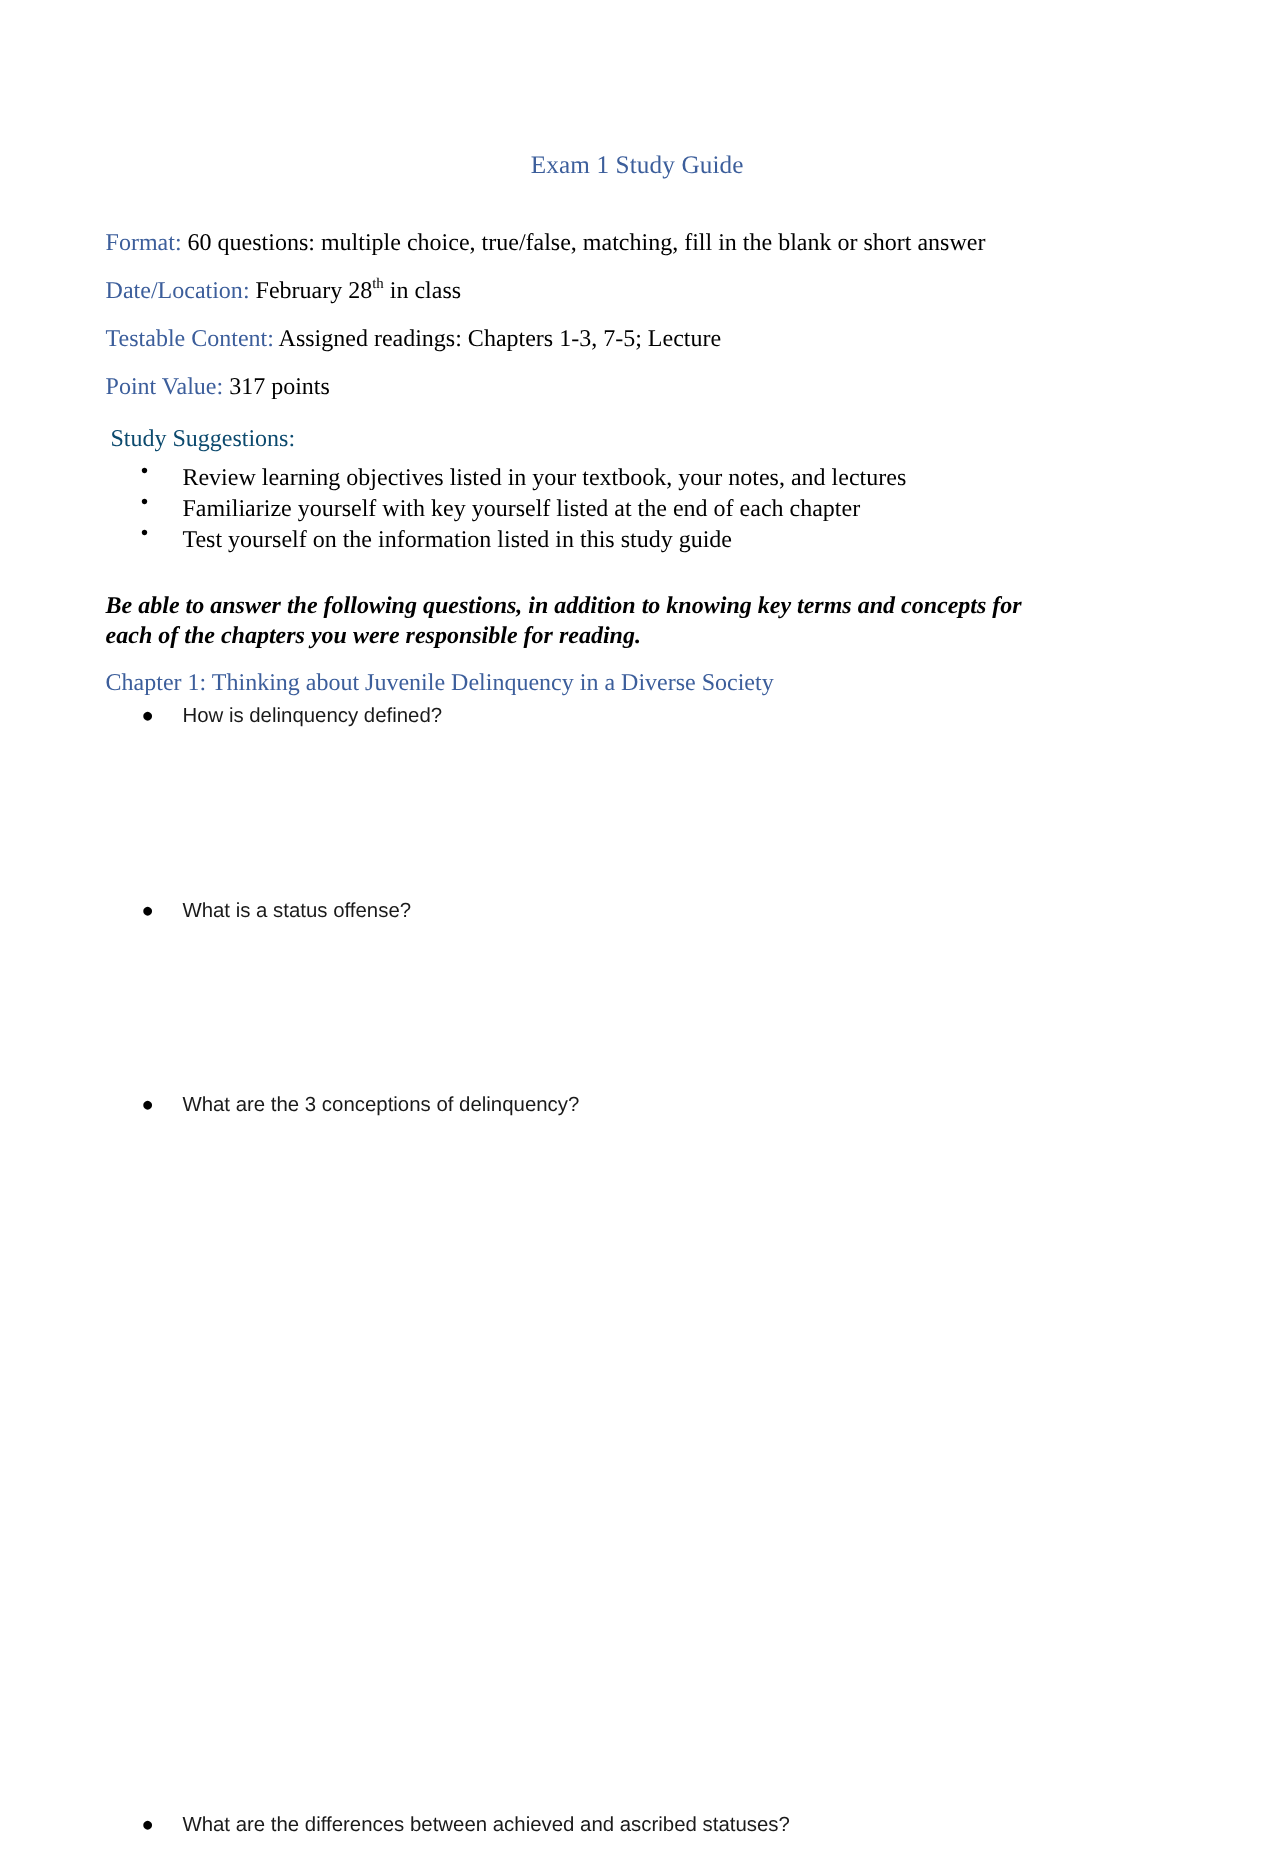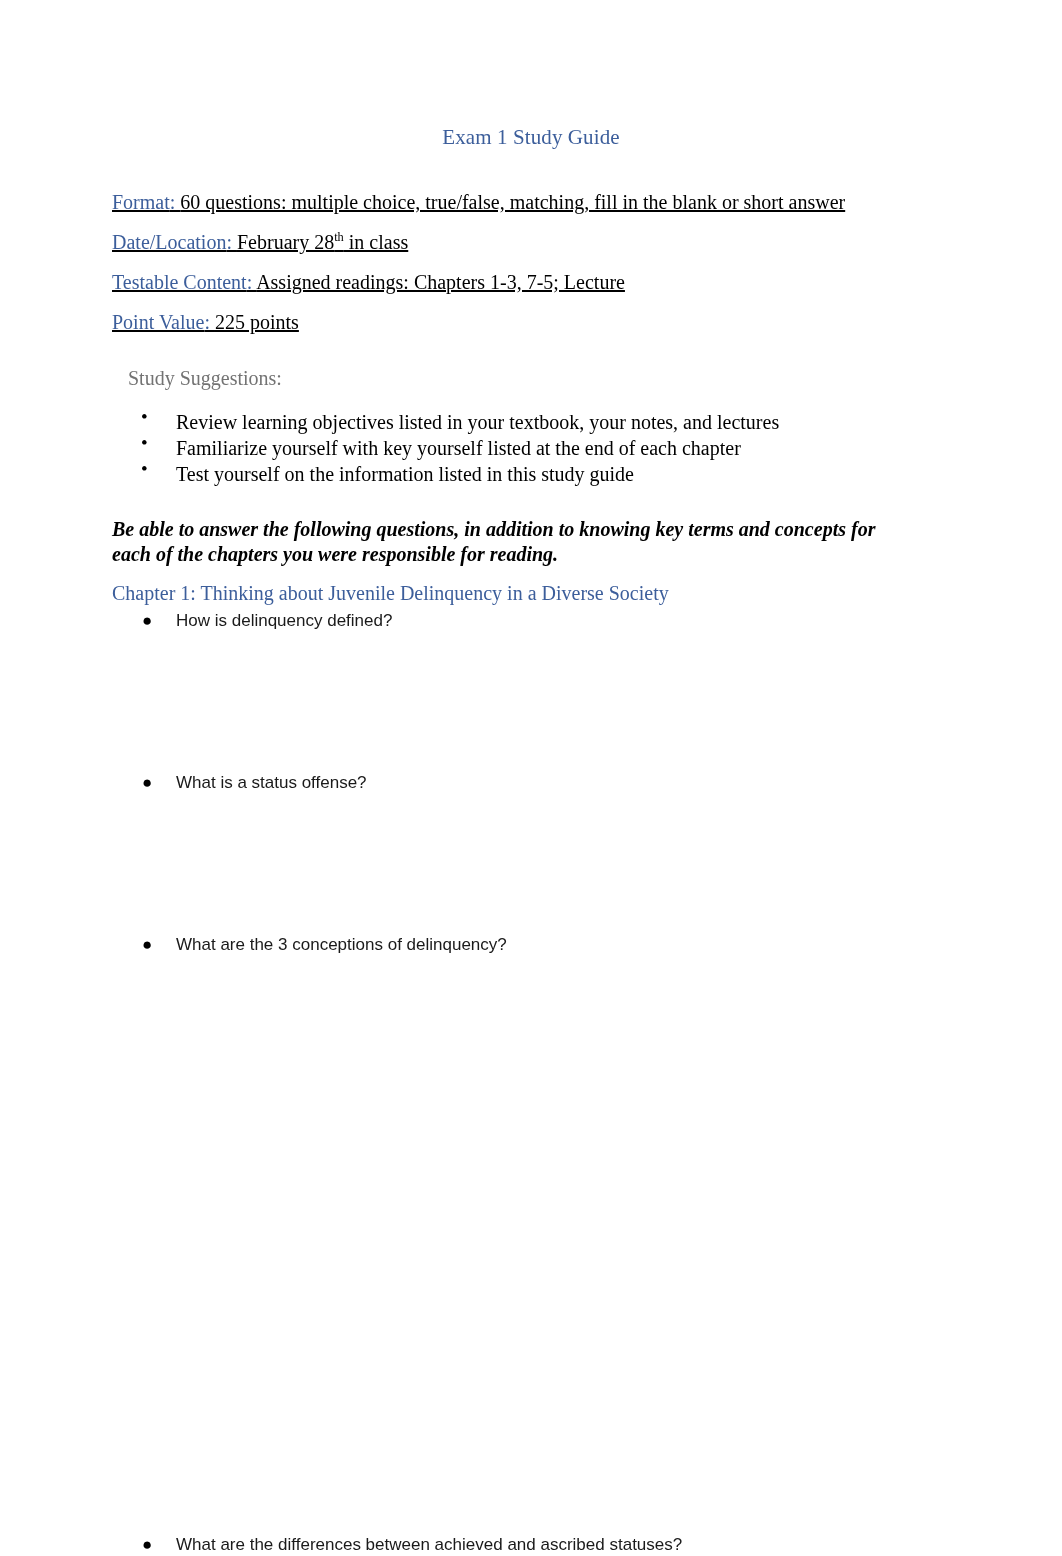--- a/index.html
+++ b/index.html
@@ -16,41 +16,40 @@
     font-family: "Liberation Serif", "DejaVu Serif", serif;
     color: #000000;
     -webkit-font-smoothing: antialiased;
   }
 
   .page {
     position: relative;
     width: 1062px;
     height: 1556px;
     box-sizing: border-box;
-    padding: 0 112px;
+    padding: 0 88px;
   }
 
   
   .doc-title {
     text-align: center;
     color: #3c5e9b;
     font-size: 21px;
     line-height: 26px;
     font-weight: normal;
     margin: 0;
     padding-top: 124px;
     letter-spacing: 0.1px;
   }
 
   
   .meta-list {
     margin: 0;
     padding: 0;
     list-style: none;
-    text-decoration: underline;
   }
   .meta-line {
     font-size: 20px;
     line-height: 24px;
     margin: 0;
     padding: 0;
     white-space: nowrap;
   }
   .meta-line + .meta-line { margin-top: 16px; }
   .meta-label {
@@ -60,24 +59,24 @@
     color: #000000;
   }
   sup.ordinal {
     font-size: 0.62em;
     vertical-align: super;
     line-height: 0;
   }
 
   
   .sugg-heading {
-    color: #737373;
+    color: #0c4a6e;
     font-size: 20px;
     line-height: 24px;
-    margin: 16px;
+    margin: 4px;
     font-weight: normal;
   }
 
   
   ul.serif-bullets {
     margin: 0;
     padding: 0;
     list-style: none;
   }
   ul.serif-bullets > li {
@@ -164,21 +163,21 @@
 
     <p class="meta-line">
       <span class="meta-label">Date/Location</span><span class="meta-label">: </span><span class="meta-value">February 28</span><sup class="ordinal">th</sup><span class="meta-value"> in class</span>
     </p>
 
     <p class="meta-line">
       <span class="meta-label">Testable Content</span><span class="meta-label">: </span><span class="meta-value">Assigned readings: Chapters 1-3, 7-5; Lecture</span>
     </p>
 
     <p class="meta-line">
-      <span class="meta-label">Point Value</span><span class="meta-label">: </span><span class="meta-value">225 points</span>
+      <span class="meta-label">Point Value</span><span class="meta-label">: </span><span class="meta-value">317 points</span>
     </p>
 
   </div>
 
   <div class="sp-meta-to-sugg"></div>
 
   <p class="sugg-heading">Study Suggestions:</p>
 
   <div class="sp-sugg-to-list"></div>
 

